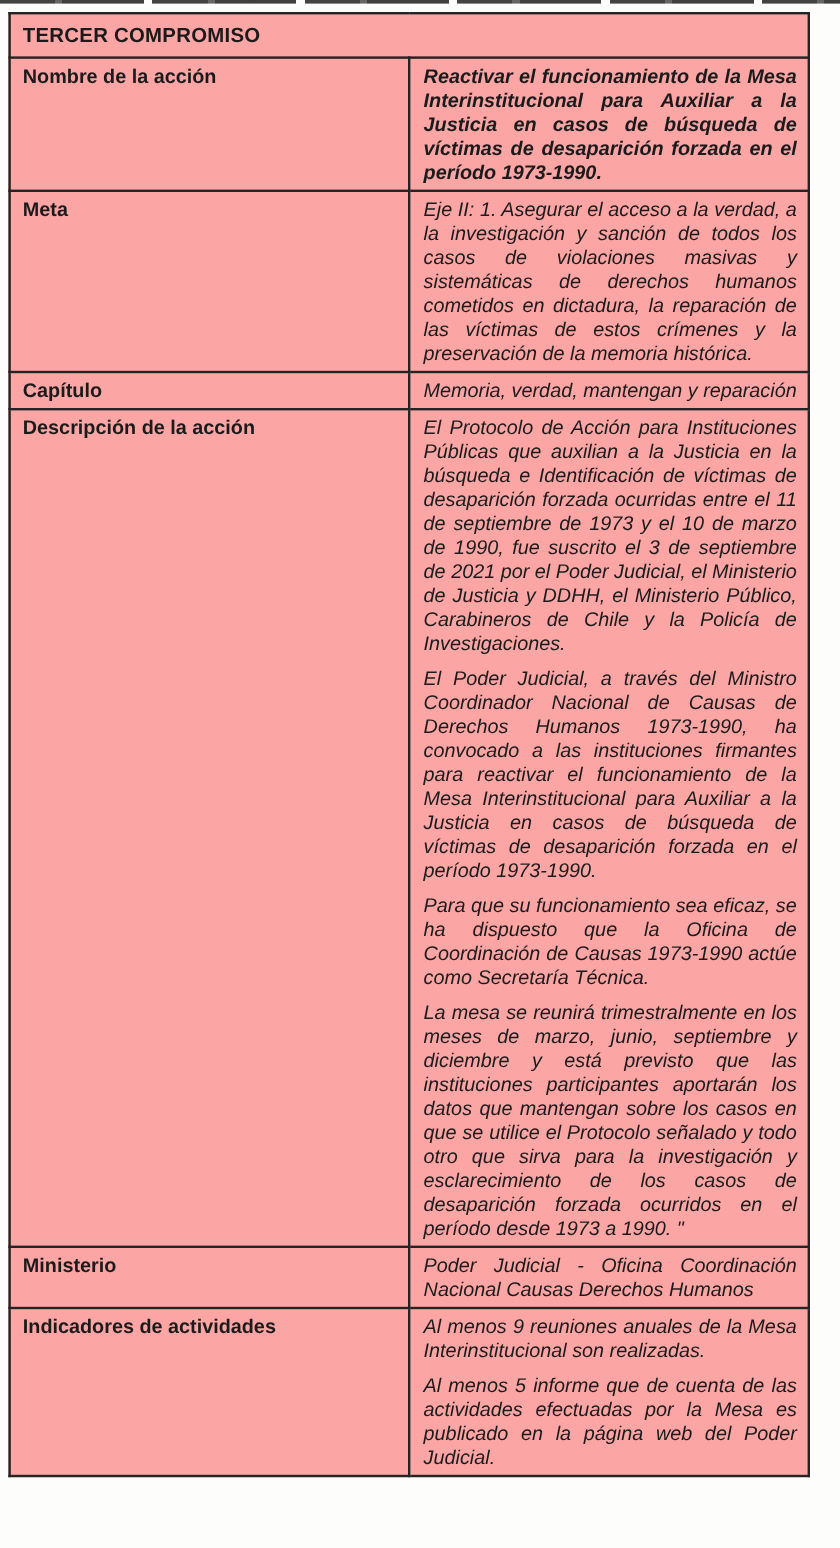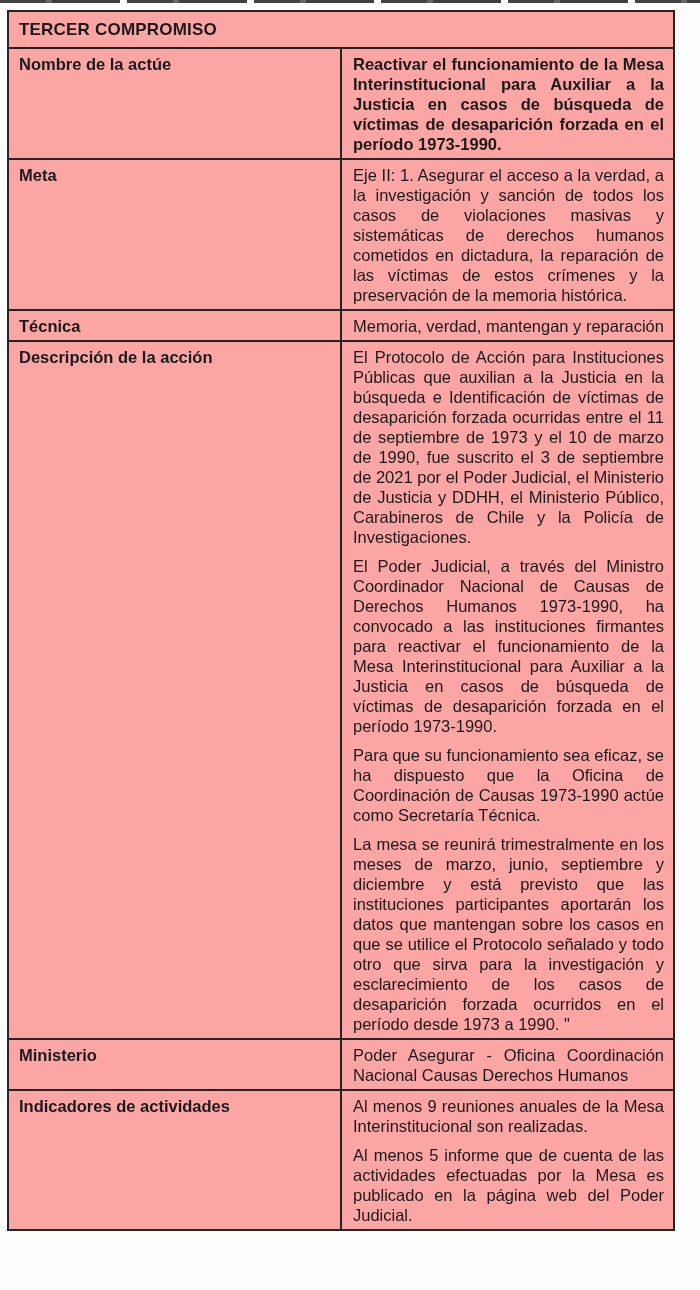--- a/index.html
+++ b/index.html
@@ -52,68 +52,69 @@
     letter-spacing: 0.2px;
   }
   td.lbl {
     width: 148px;
     font-weight: bold;
     padding: 5px 24px 4px 10px;
   }
   td.val {
     padding: 5px 9px 4px 11px;
     text-align: justify;
+    font-style: italic;
   }
   td.val.bold { font-weight: bold; }
   td.val p { margin: 0; }
   td.val p + p { margin-top: 9px; }
 </style>
 </head>
 <body>
 
 <div class="page">
 
   <div class="scan-artifact-top"></div>
 
   <table class="compromiso t1">
     <tbody>
       <tr>
         <td class="hdr" colspan="2">TERCER COMPROMISO</td>
       </tr>
       <tr>
-        <td class="lbl">Nombre de la actúe</td>
+        <td class="lbl">Nombre de la acción</td>
         <td class="val bold">
           <p>Reactivar el funcionamiento de la Mesa Interinstitucional para Auxiliar a la Justicia en casos de búsqueda de víctimas de desaparición forzada en el período 1973-1990.</p>
         </td>
       </tr>
       <tr>
         <td class="lbl">Meta</td>
         <td class="val">
           <p>Eje II: 1. Asegurar el acceso a la verdad, a la investigación y sanción de todos los casos de violaciones masivas y sistemáticas de derechos humanos cometidos en dictadura, la reparación de las víctimas de estos crímenes y la preservación de la memoria histórica.</p>
         </td>
       </tr>
       <tr>
-        <td class="lbl">Técnica</td>
+        <td class="lbl">Capítulo</td>
         <td class="val">
           <p>Memoria, verdad, mantengan y reparación</p>
         </td>
       </tr>
       <tr>
         <td class="lbl">Descripción de la acción</td>
         <td class="val">
           <p>El Protocolo de Acción para Instituciones Públicas que auxilian a la Justicia en la búsqueda e Identificación de víctimas de desaparición forzada ocurridas entre el 11 de septiembre de 1973 y el 10 de marzo de 1990, fue suscrito el 3 de septiembre de 2021 por el Poder Judicial, el Ministerio de Justicia y DDHH, el Ministerio Público, Carabineros de Chile y la Policía de Investigaciones.</p>
           <p>El Poder Judicial, a través del Ministro Coordinador Nacional de Causas de Derechos Humanos 1973-1990, ha convocado a las instituciones firmantes para reactivar el funcionamiento de la Mesa Interinstitucional para Auxiliar a la Justicia en casos de búsqueda de víctimas de desaparición forzada en el período 1973-1990.</p>
           <p>Para que su funcionamiento sea eficaz, se ha dispuesto que la Oficina de Coordinación de Causas 1973-1990 actúe como Secretaría Técnica.</p>
           <p>La mesa se reunirá trimestralmente en los meses de marzo, junio, septiembre y diciembre y está previsto que las instituciones participantes aportarán los datos que mantengan sobre los casos en que se utilice el Protocolo señalado y todo otro que sirva para la investigación y esclarecimiento de los casos de desaparición forzada ocurridos en el período desde 1973 a 1990. "</p>
         </td>
       </tr>
       <tr>
         <td class="lbl">Ministerio</td>
         <td class="val">
-          <p>Poder Asegurar - Oficina Coordinación Nacional Causas Derechos Humanos</p>
+          <p>Poder Judicial - Oficina Coordinación Nacional Causas Derechos Humanos</p>
         </td>
       </tr>
       <tr>
         <td class="lbl">Indicadores de actividades</td>
         <td class="val">
           <p>Al menos 9 reuniones anuales de la Mesa Interinstitucional son realizadas.</p>
           <p>Al menos 5 informe que de cuenta de las actividades efectuadas por la Mesa es publicado en la página web del Poder Judicial.</p>
         </td>
       </tr>
     </tbody>

